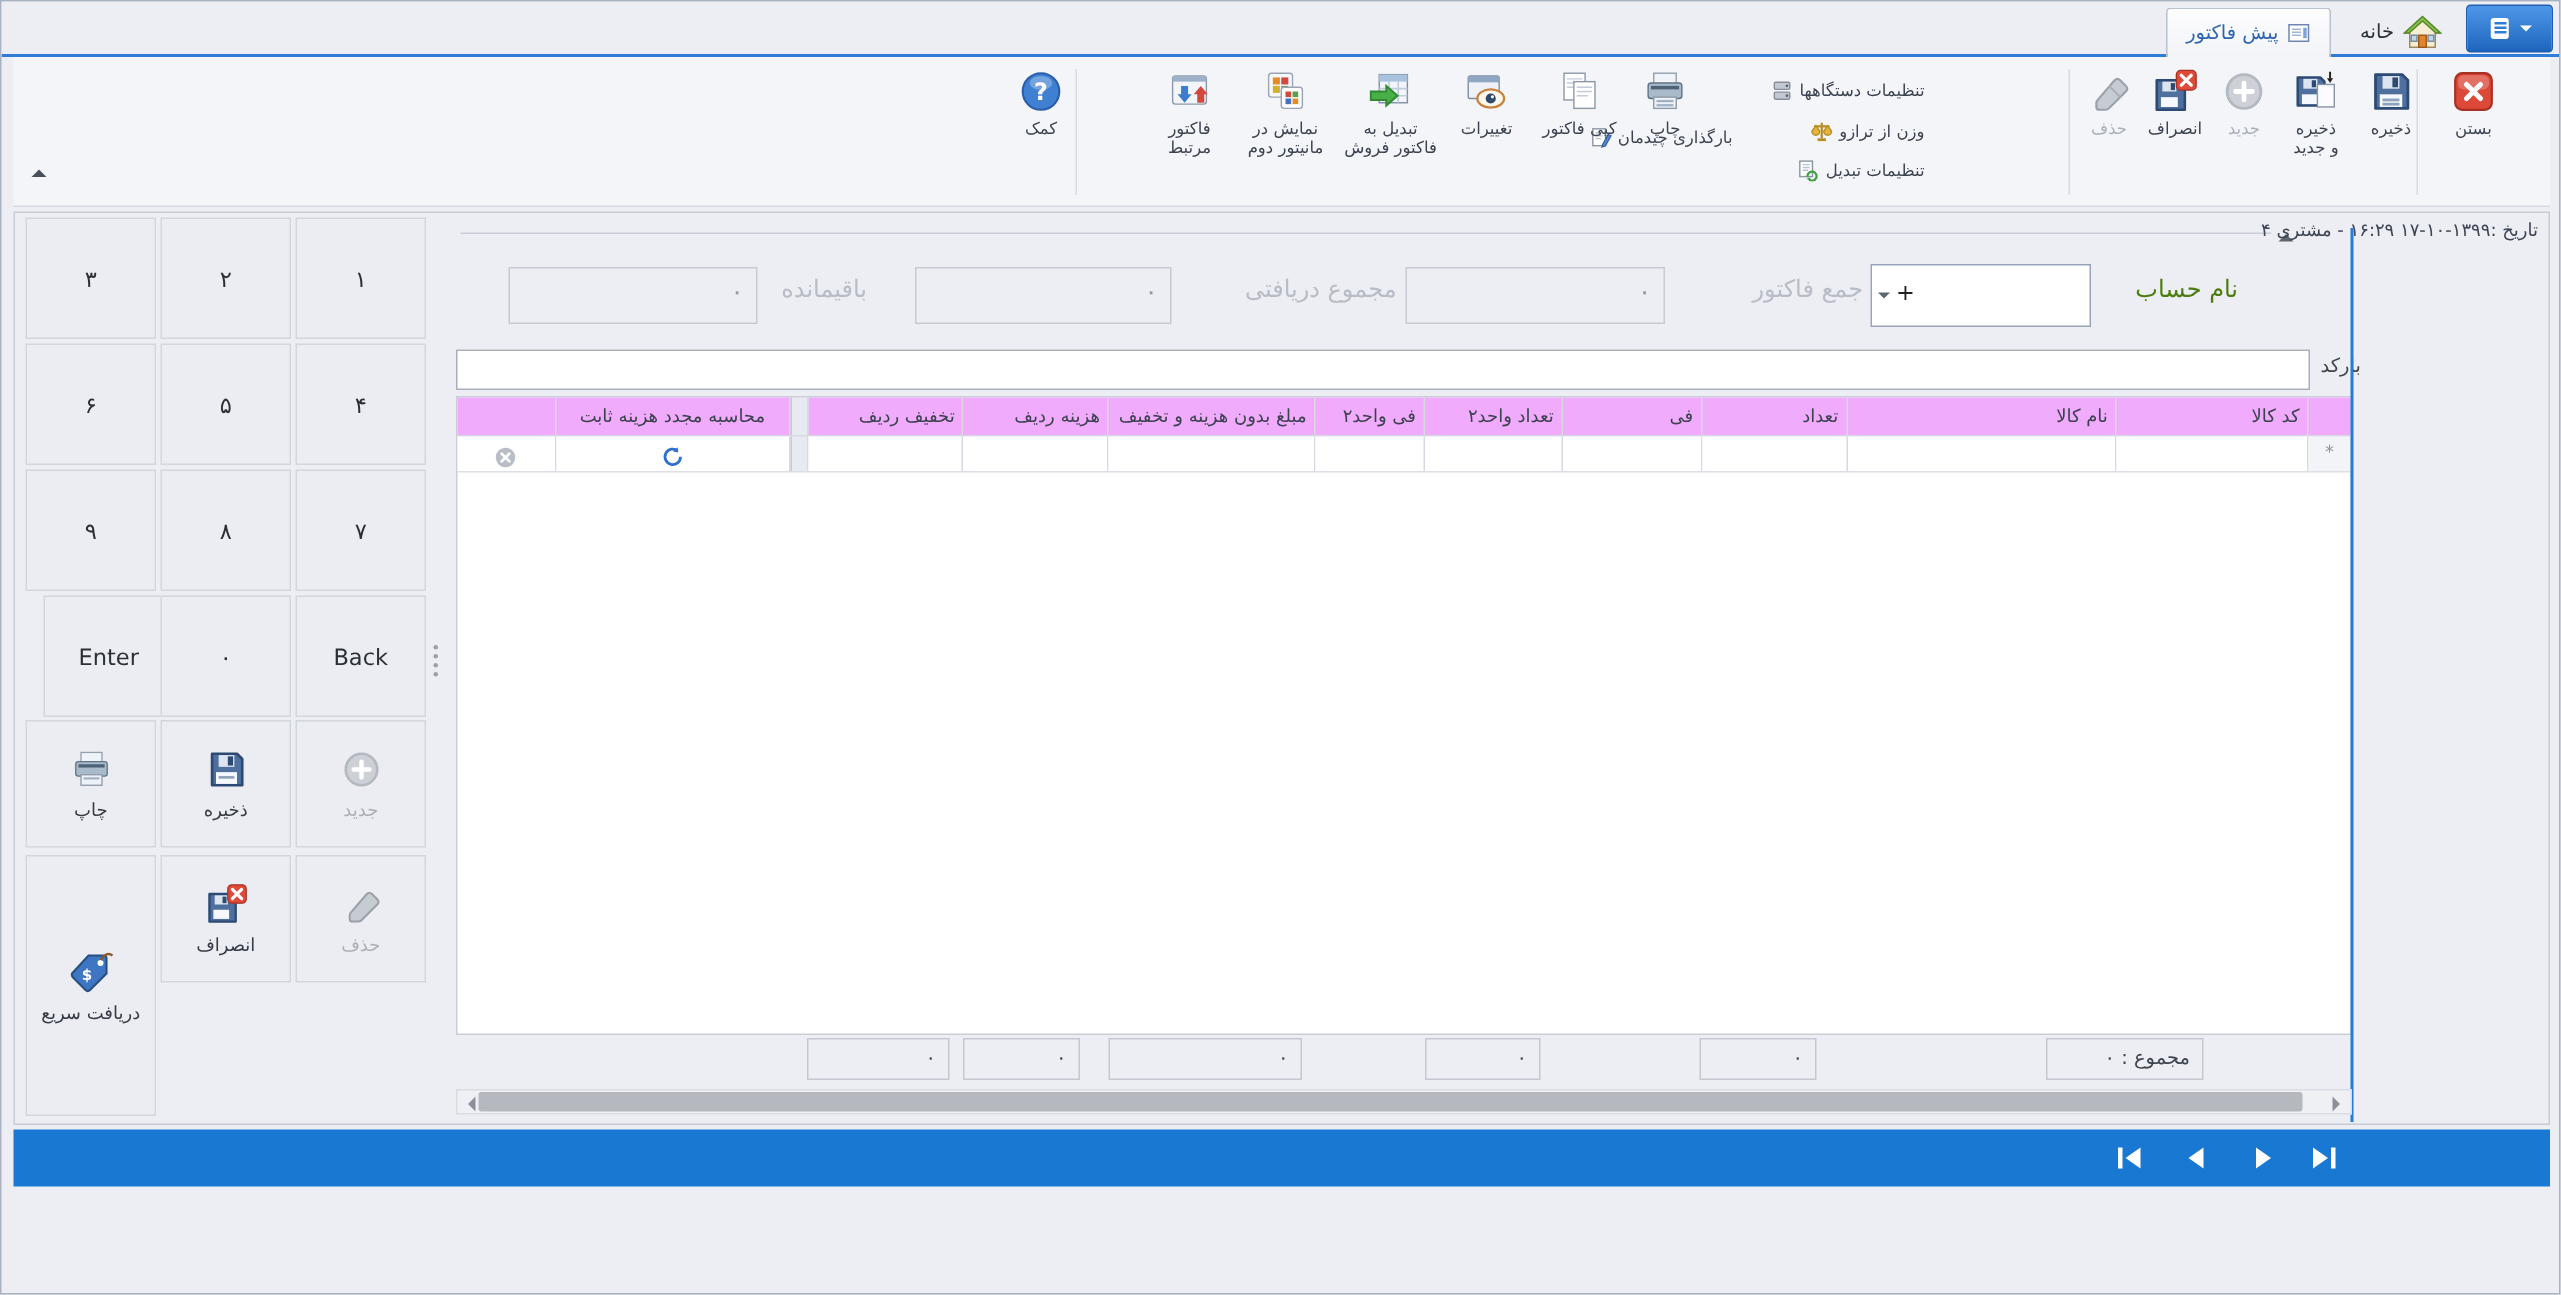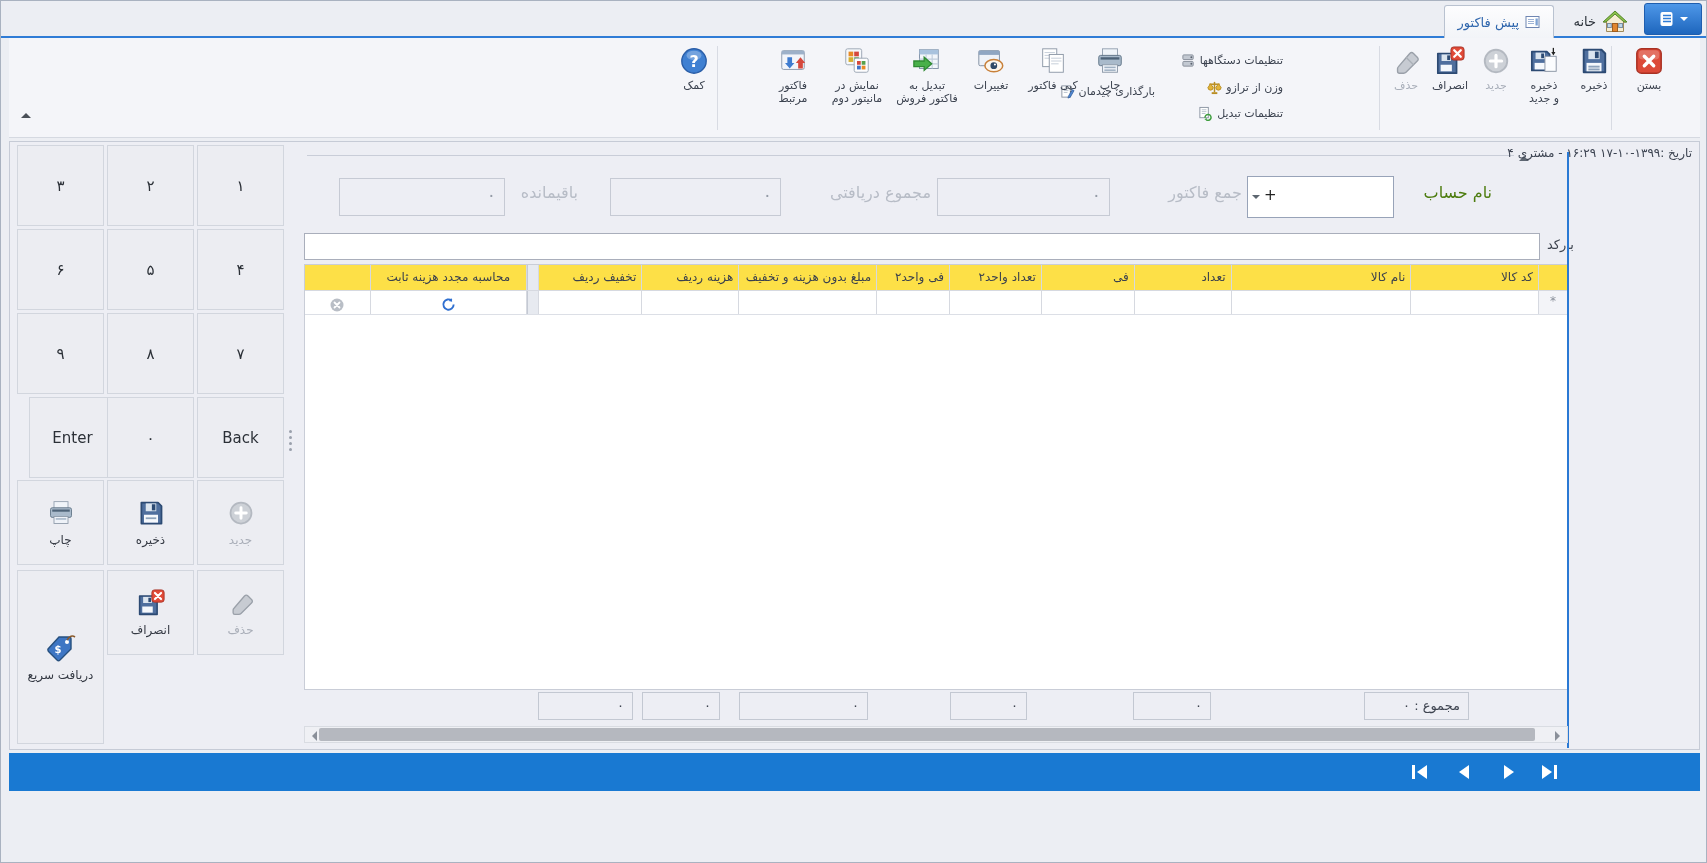--- a/index.html
+++ b/index.html
@@ -59,21 +59,21 @@
   .barcode-input { position:absolute; left:294px; top:91px; width:1236px; height:27px;
       border:1px solid #a9aebb; background:#fff; font-size:13px; padding:0 6px; direction:rtl;
       font-family:"DejaVu Sans", sans-serif; }
 
   
   .grid { position:absolute; left:294px; top:122px; width:1264px; height:426px;
           background:#fff; border:1px solid #c9cdd7; }
   .grow { display:flex; direction:ltr; }
   .hc, .dc { border-right:1px solid #d6d9e0; height:100%; font-size:12px; color:#3b414d;
              direction:rtl; padding:5px 5px 0 2px; text-align:right; overflow:hidden; white-space:nowrap; }
-  .hrow { height:26px; background:#fde047; border-bottom:1px solid #d6d9e0; }
+  .hrow { height:26px; background:#f0abfc; border-bottom:1px solid #d6d9e0; }
   .drow { height:24px; border-bottom:1px solid #dcdfe6; }
   .dc { background:#fff; padding-top:3px; }
   .thin { background:#e7eaf0; border-left:1px solid #c4c9d3; }
   .indcell { background:#f3f4f8; text-align:center; color:#8a909b; padding:3px 0 0 0; }
   .center { text-align:center; padding:5px 2px 0 2px; }
   .w-act{width:66px}.w-calc{width:156px}.w-thin{width:12px}.w-disc{width:104px}.w-cost{width:97px}
   .w-amt{width:138px}.w-fee2{width:73px}.w-qty2{width:92px}.w-fee{width:93px}.w-qty{width:97px}
   .w-name{width:180px}.w-code{width:128px}.w-ind{width:28px; border-right:none}
 
   .focus-line { position:absolute; left:1557px; top:10px; width:2px; height:596px; background:#2a79d4; }

